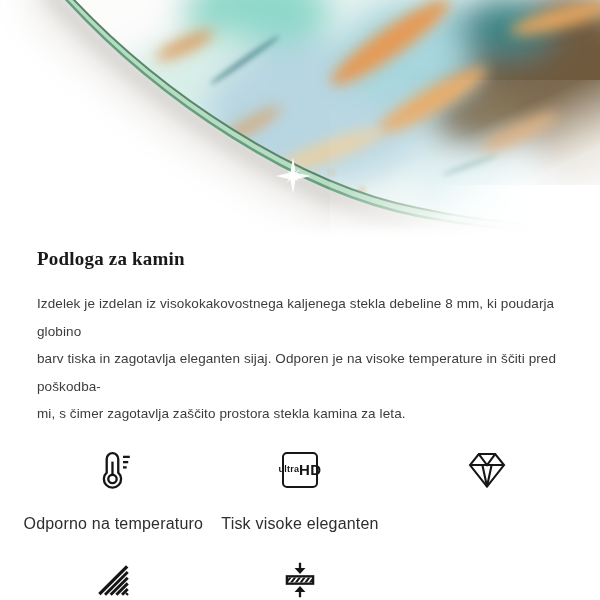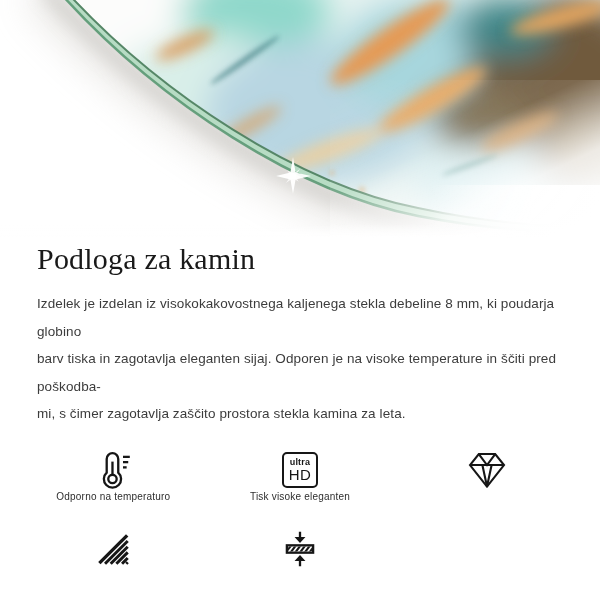--- a/index.html
+++ b/index.html
@@ -5,38 +5,38 @@
   html,body{margin:0;padding:0;background:#fff;}
   body{width:600px;height:600px;overflow:hidden;font-family:"Liberation Sans",sans-serif;-webkit-font-smoothing:antialiased;}
   .page{width:600px;height:600px;background:#fff;position:relative;}
 
   
   .hero{width:600px;height:238px;position:relative;overflow:hidden;}
   .hero svg{display:block;}
 
   
   .content{padding:0 37px;}
-  .heading{margin:4px 0 0 0;font-family:"Liberation Serif",serif;font-weight:400;
-           font-size:30px;line-height:33px;color:#191919;letter-spacing:.2px;}
+  .heading{margin:4px 0 0 0;font-family:"Liberation Serif",serif;font-weight:700;
+           font-size:19px;line-height:33px;color:#191919;letter-spacing:.2px;}
   .intro{margin:15px 0 0 0;font-size:13.5px;line-height:27.5px;color:#3c3c3c;letter-spacing:.1px;}
 
   
   .features{margin-top:21px;padding:0 0 0 0;display:grid;
             grid-template-columns:1fr 1fr 1fr;row-gap:26px;
             width:560px;margin-left:-17px;}
   .feature{display:flex;flex-direction:column;align-items:center;text-align:center;}
   .icon-wrap{width:42px;height:42px;display:flex;align-items:center;justify-content:center;}
-  .feature-label{margin-top:0;font-size:10px;color:#2e2e2e;letter-spacing:.2px;}
+  .feature-label{margin-top:24px;font-size:16px;color:#2e2e2e;letter-spacing:.2px;}
 
   
   .uhd-box{width:36px;height:36px;border:2.5px solid #161616;border-radius:5px;
-           display:flex;flex-direction:column;align-items:center;justify-content:center;
+           display:flex;flex-direction:row;align-items:center;justify-content:center;
            box-sizing:border-box;color:#161616;}
   .uhd-top{font-size:9px;font-weight:700;line-height:9px;letter-spacing:.2px;}
-  .uhd-bottom{font-size:15px;font-weight:400;line-height:15px;letter-spacing:.3px;}
+  .uhd-bottom{font-size:15px;font-weight:700;line-height:15px;letter-spacing:.3px;}
 </style>
 </head>
 <body>
 
 <div class="page">
 
   <div class="hero">
 
     <svg width="600" height="238" viewBox="0 0 600 238">
       <defs>

